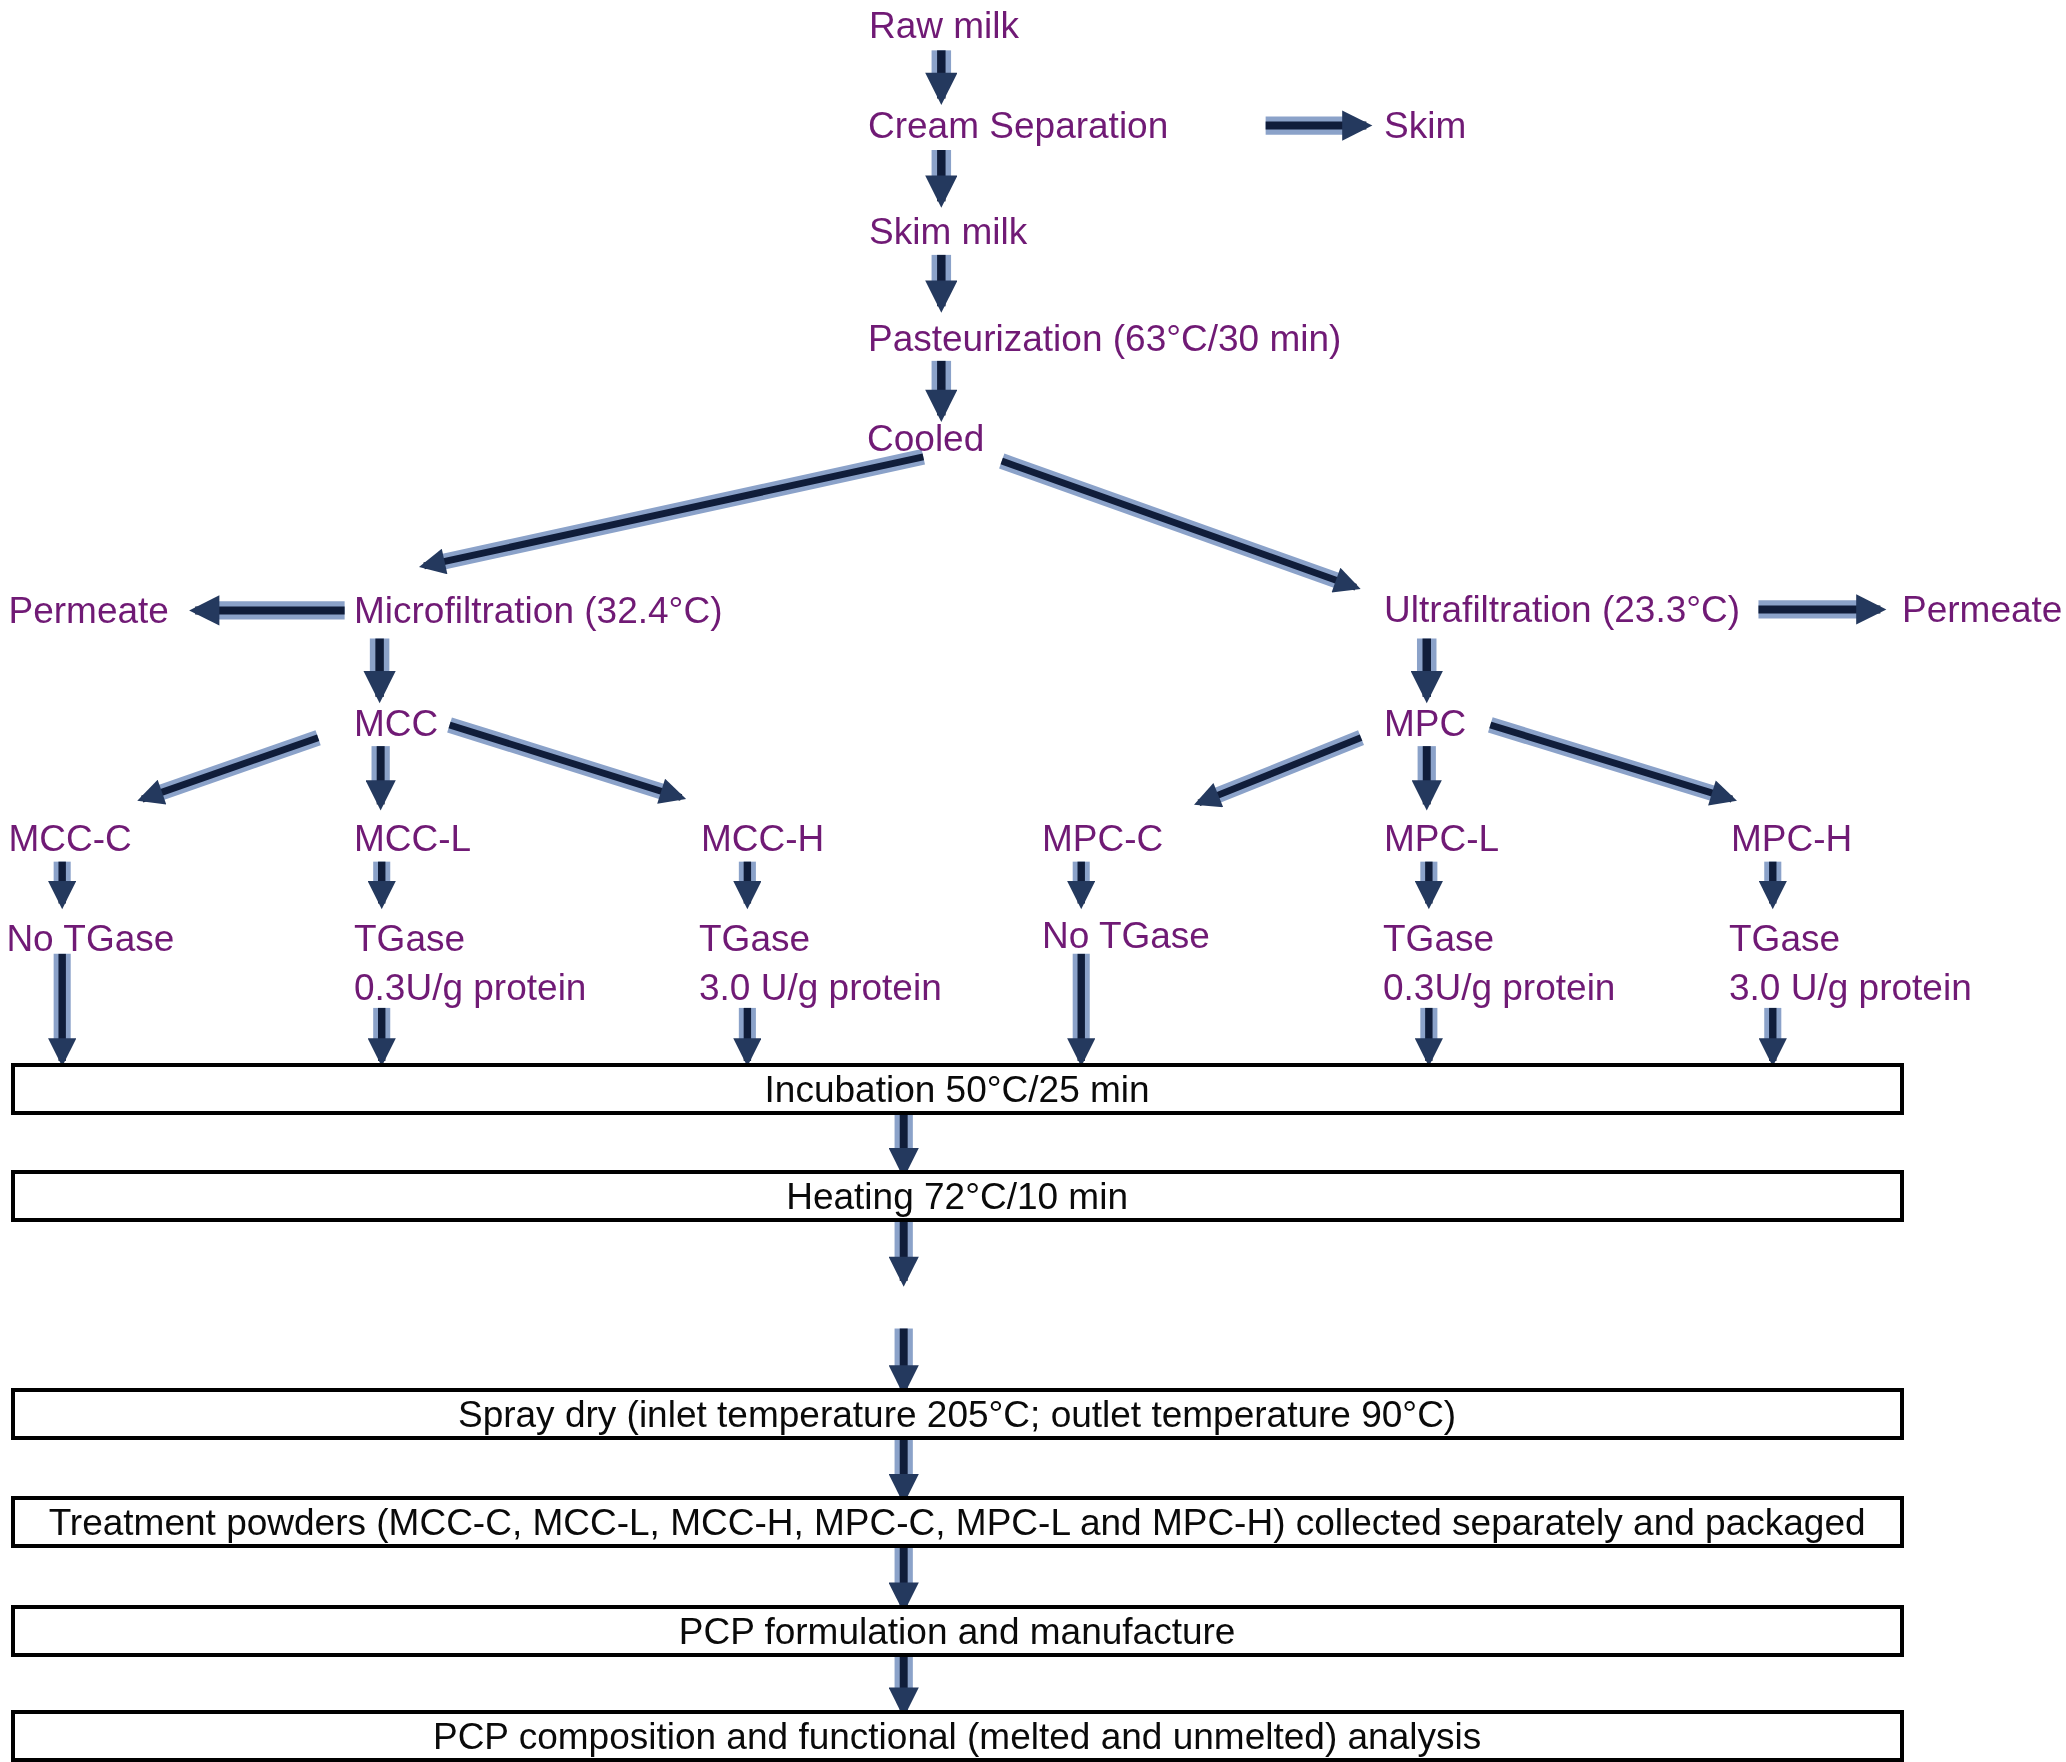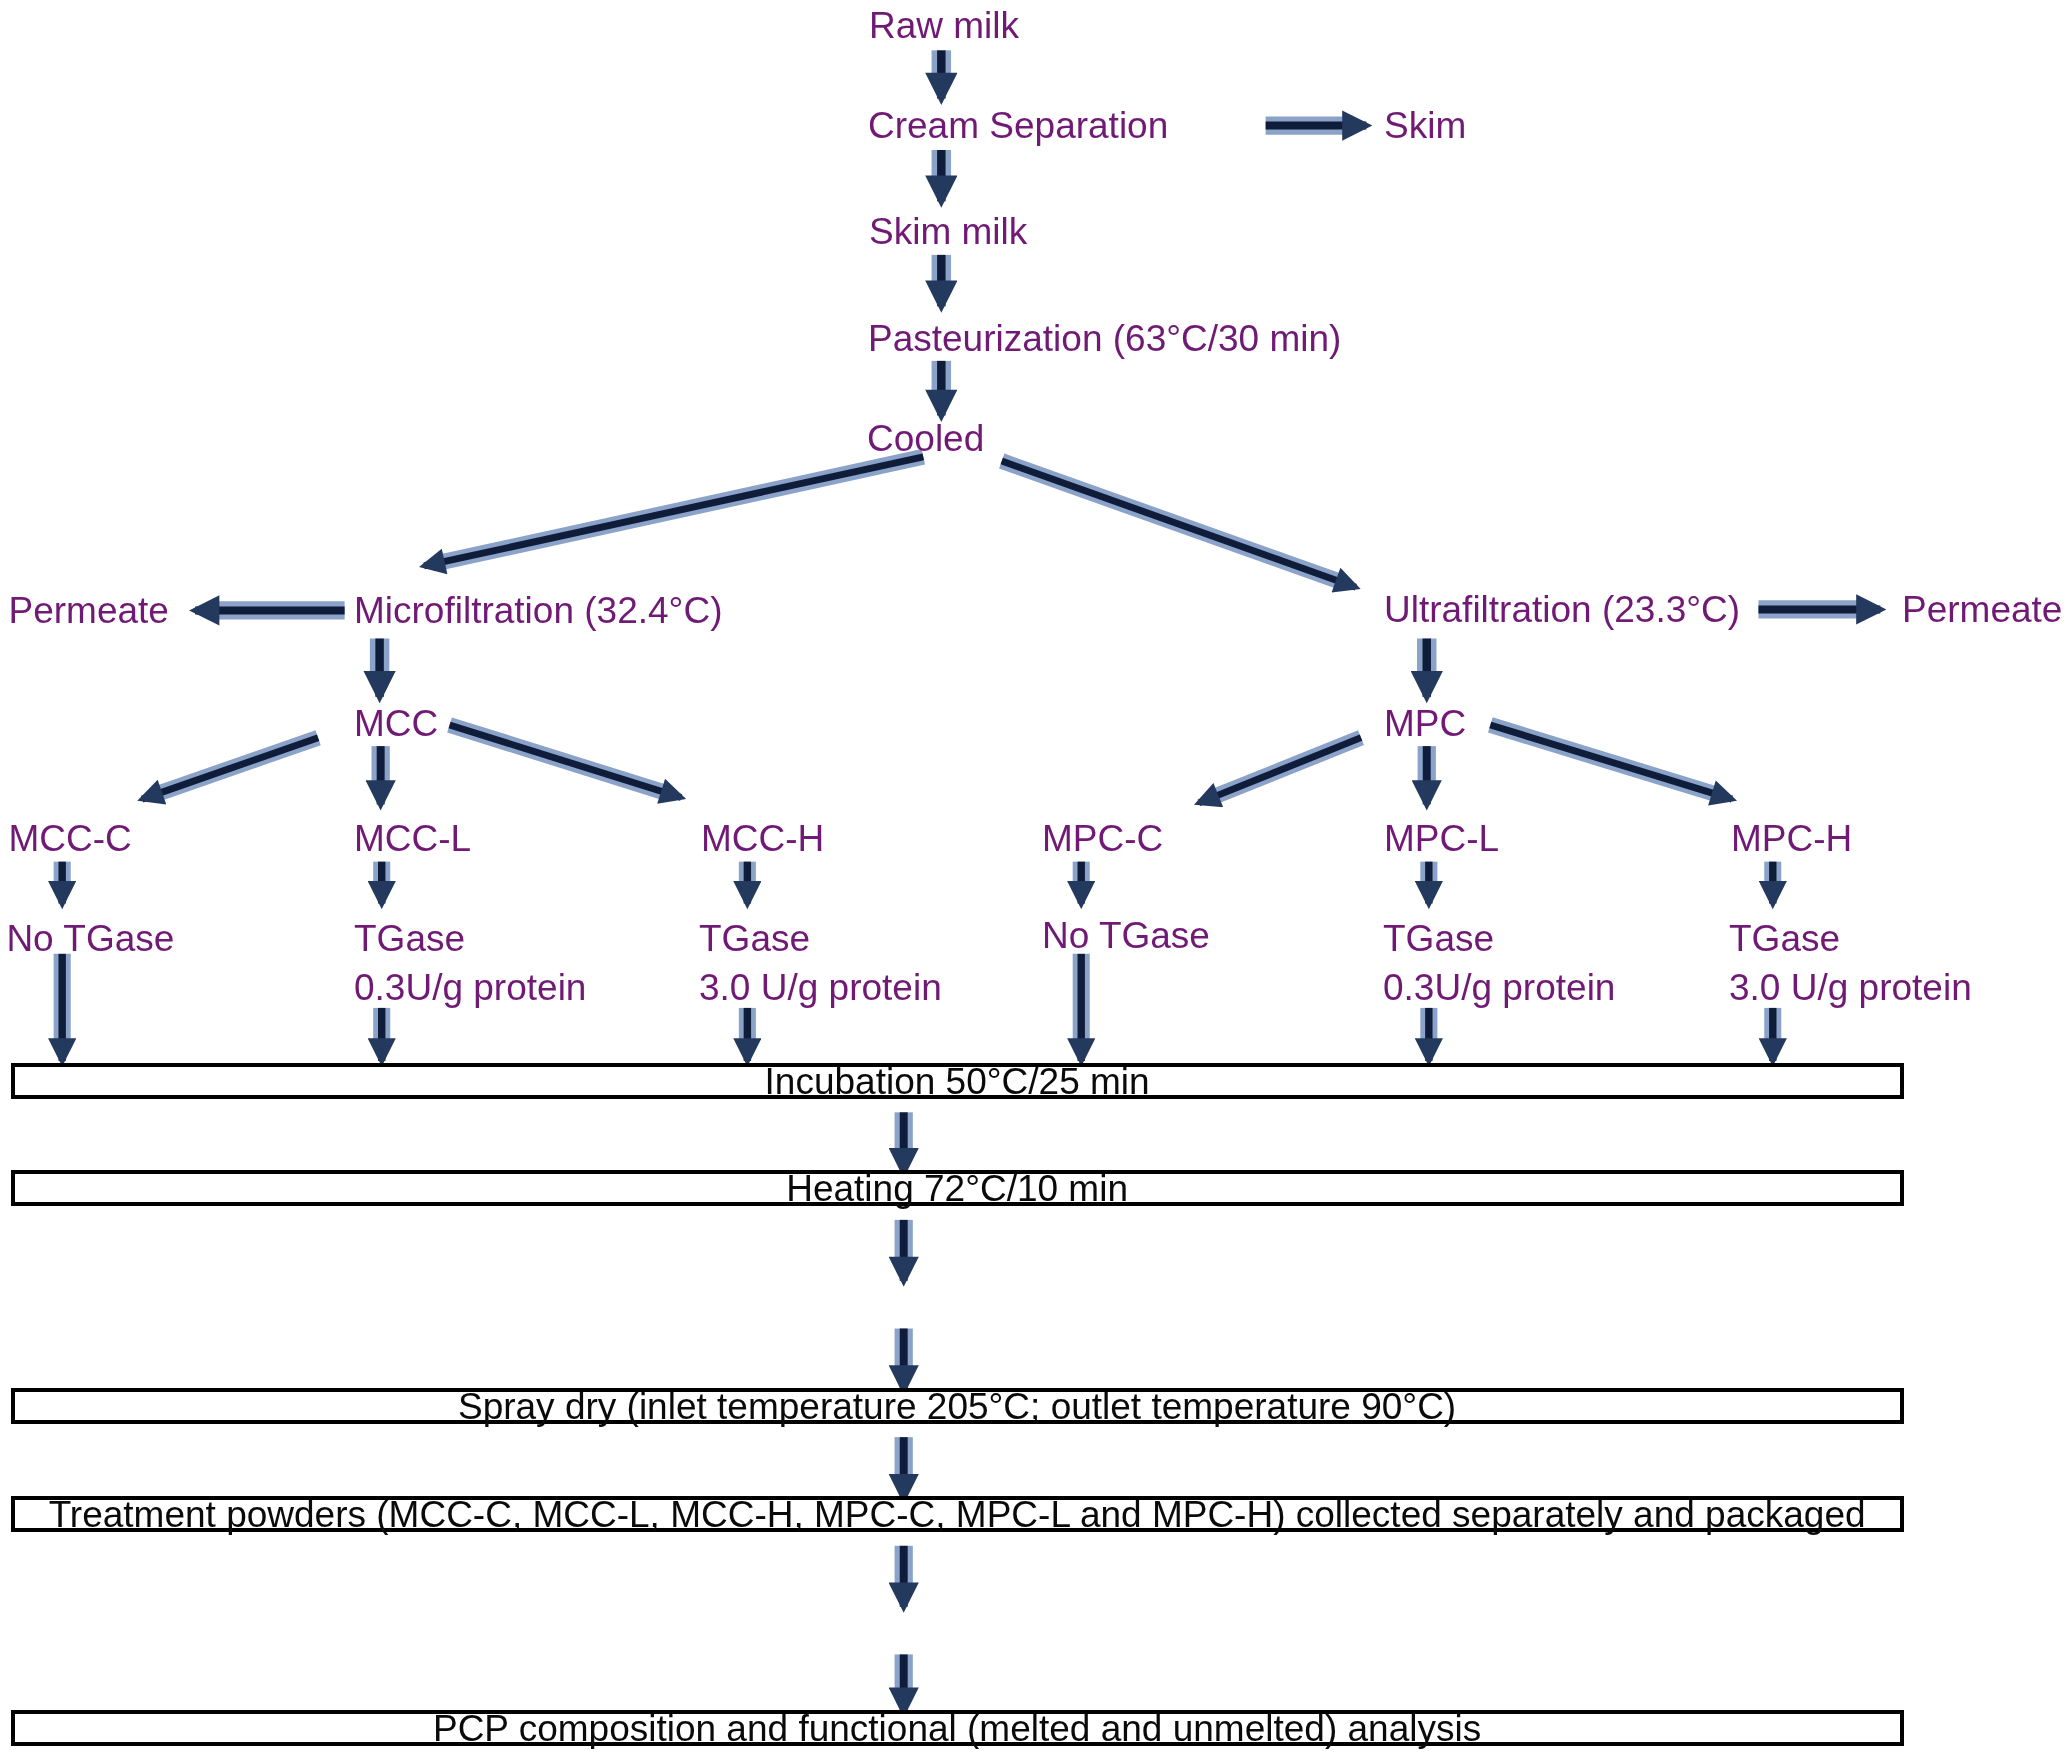--- a/index.html
+++ b/index.html
@@ -19,21 +19,21 @@
     position:absolute;
     font-size:37px;
     line-height:1;
     white-space:nowrap;
     color:#701a75;
   }
   .pbox{
     position:absolute;
     left:10.6px;
     width:1893px;
-    height:36px;
+    height:52px;
     box-sizing:border-box;
     border:4.8px solid #000000;
     background:#ffffff;
     display:flex;
     align-items:center;
     justify-content:center;
   }
   .pbox .lbl-box{
     font-size:37px;
     line-height:1;
@@ -233,18 +233,21 @@
     </div>
   <div class="pbox" style="top:1170px">
       <span class="lbl-box">Heating 72°C/10 min</span>
     </div>
   <div class="pbox" style="top:1388px">
       <span class="lbl-box">Spray dry (inlet temperature 205°C; outlet temperature 90°C)</span>
     </div>
   <div class="pbox" style="top:1496px">
       <span class="lbl-box">Treatment powders (MCC-C, MCC-L, MCC-H, MPC-C, MPC-L and MPC-H) collected separately and packaged</span>
     </div>
+  <div class="pbox" style="top:1605px">
+      <span class="lbl-box">PCP formulation and manufacture</span>
+    </div>
   <div class="pbox" style="top:1710px">
       <span class="lbl-box">PCP composition and functional (melted and unmelted) analysis</span>
     </div>
 
 </div>
 
 
 </body></html>

